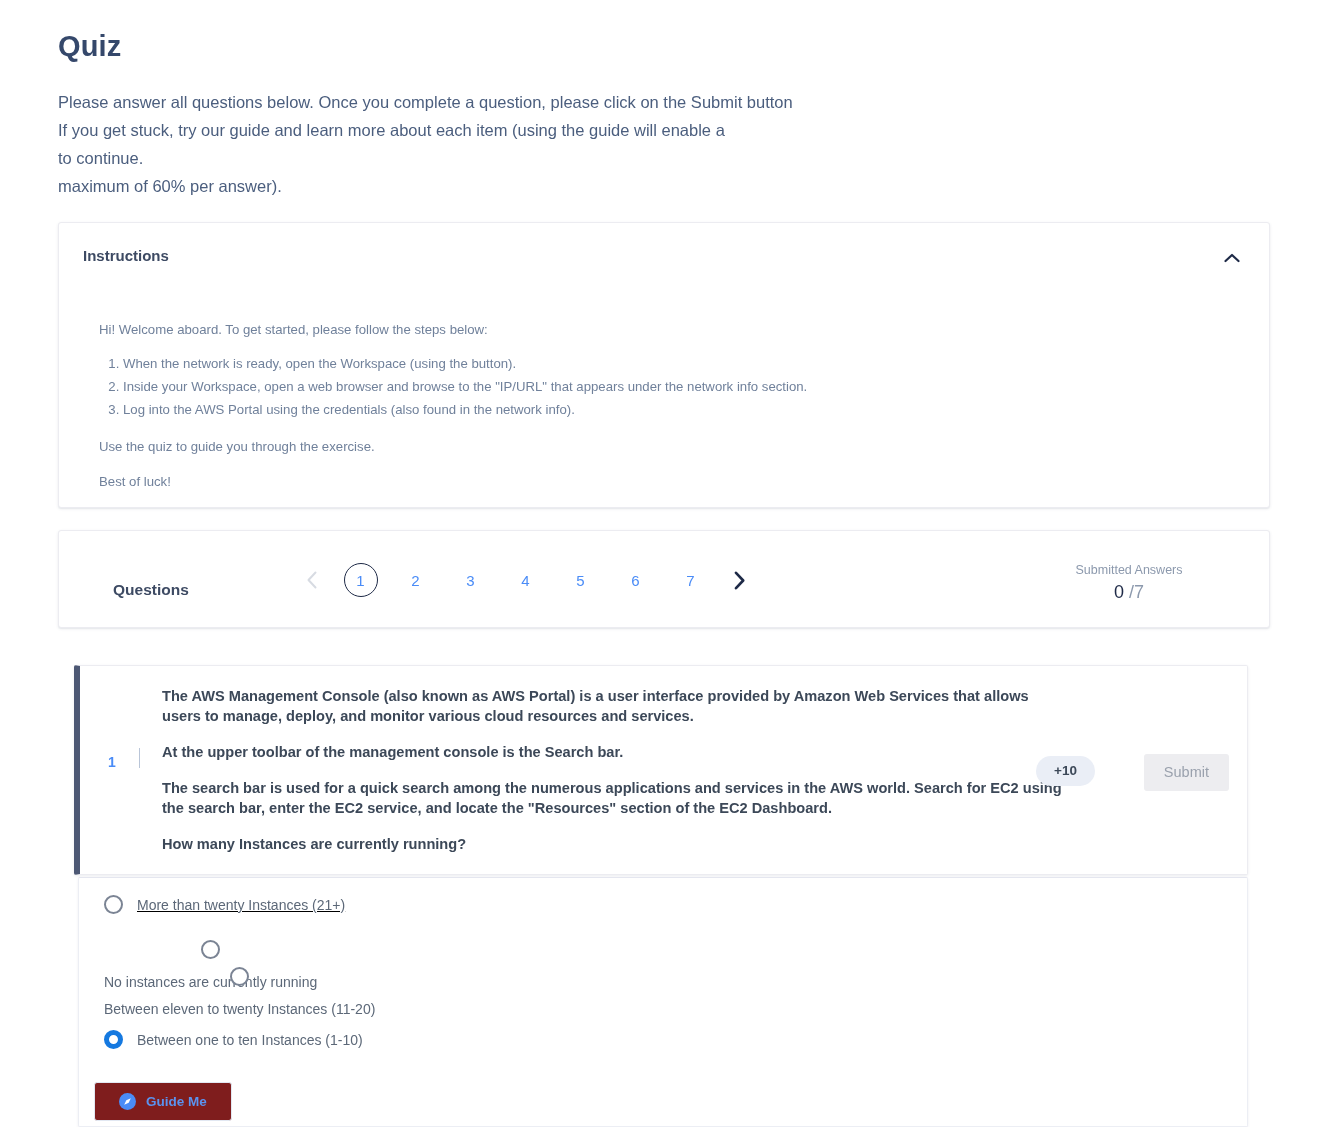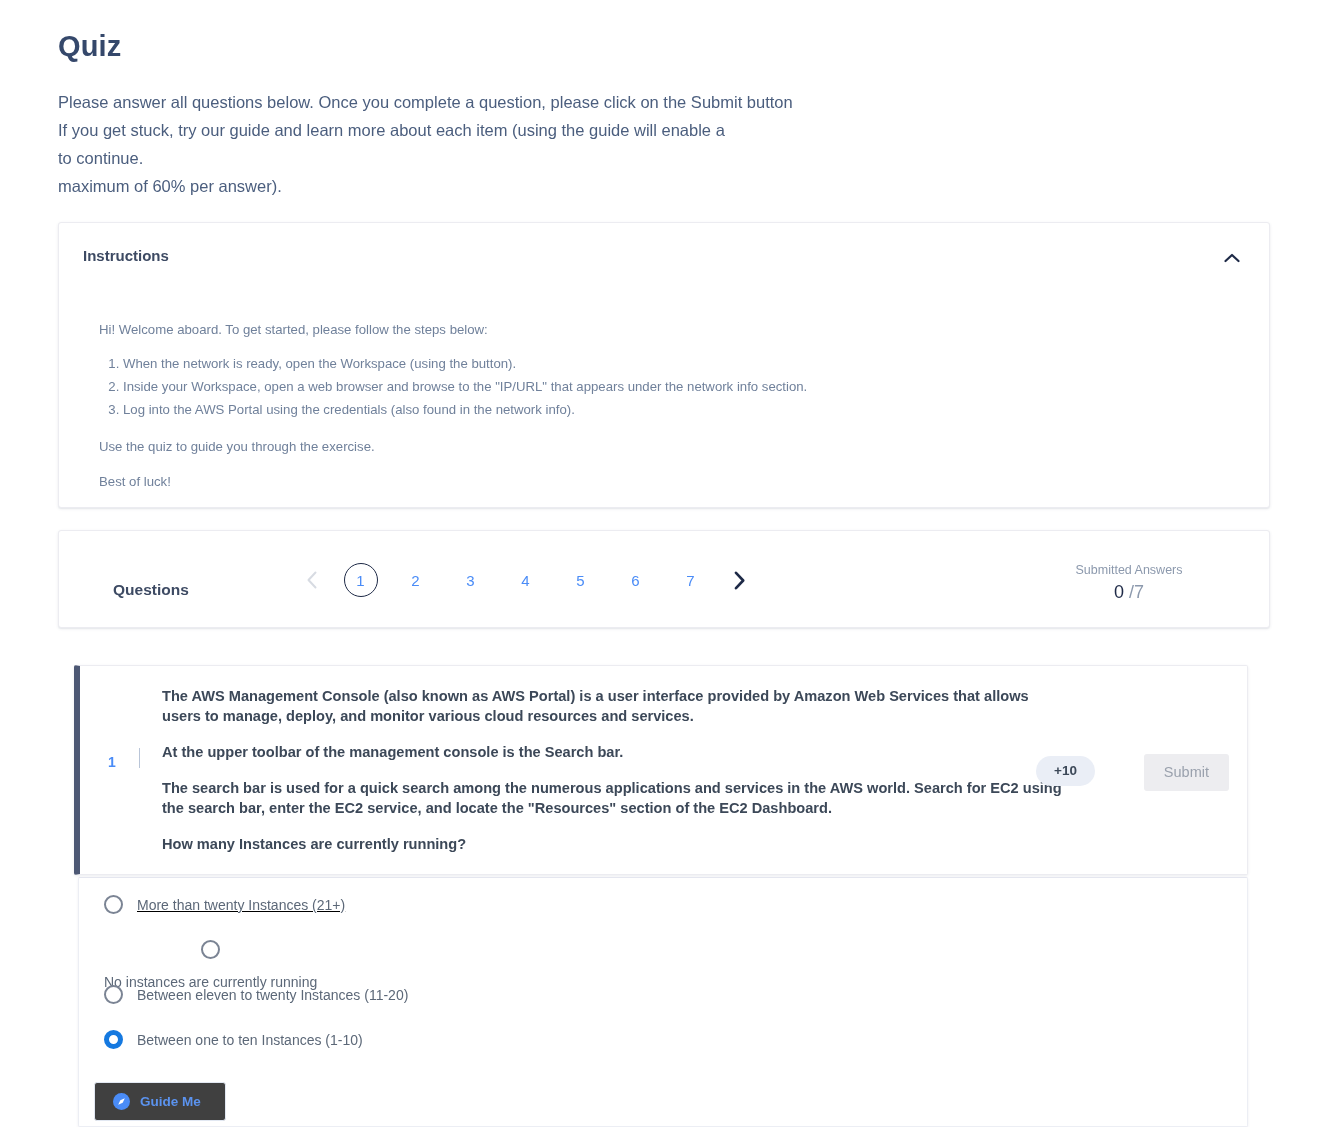--- a/index.html
+++ b/index.html
@@ -299,24 +299,24 @@
     color: #5c6878;
     line-height: 18px;
   }
   .guide-btn {
     position: absolute;
     left: 15px;
     top: 204px;
     display: flex;
     align-items: center;
     gap: 10px;
-    background: #404040;
+    background: #7f1d1d;
     border: 1px solid #e2e8f2;
     border-radius: 3px;
-    padding: 10px 24px 10px 18px;
+    padding: 10px 24px 10px 24px;
     cursor: pointer;
   }
   .guide-btn .glabel {
     font-size: 13.5px;
     color: #5b93ef;
     font-weight: 600;
     line-height: 16px;
   }
   .compass {
     width: 17px;
@@ -409,21 +409,21 @@
     <div class="option-row" style="top:17px;text-decoration:underline;">
       <span class="radio"></span>
       <span class="option-label">More than twenty Instances (21+)</span>
     </div>
 
     <div class="option-row" style="top:62px;flex-direction:column;">
       <span class="radio"></span>
       <span class="option-label">No instances are currently running</span>
     </div>
 
-    <div class="option-row" style="top:107px;">
+    <div class="option-row" style="top:89px;flex-direction:column;">
       <span class="radio"></span>
       <span class="option-label">Between eleven to twenty Instances (11-20)</span>
     </div>
 
     <div class="option-row" style="top:152px;">
       <span class="radio checked"></span>
       <span class="option-label">Between one to ten Instances (1-10)</span>
     </div>
 
     <div class="guide-btn">

